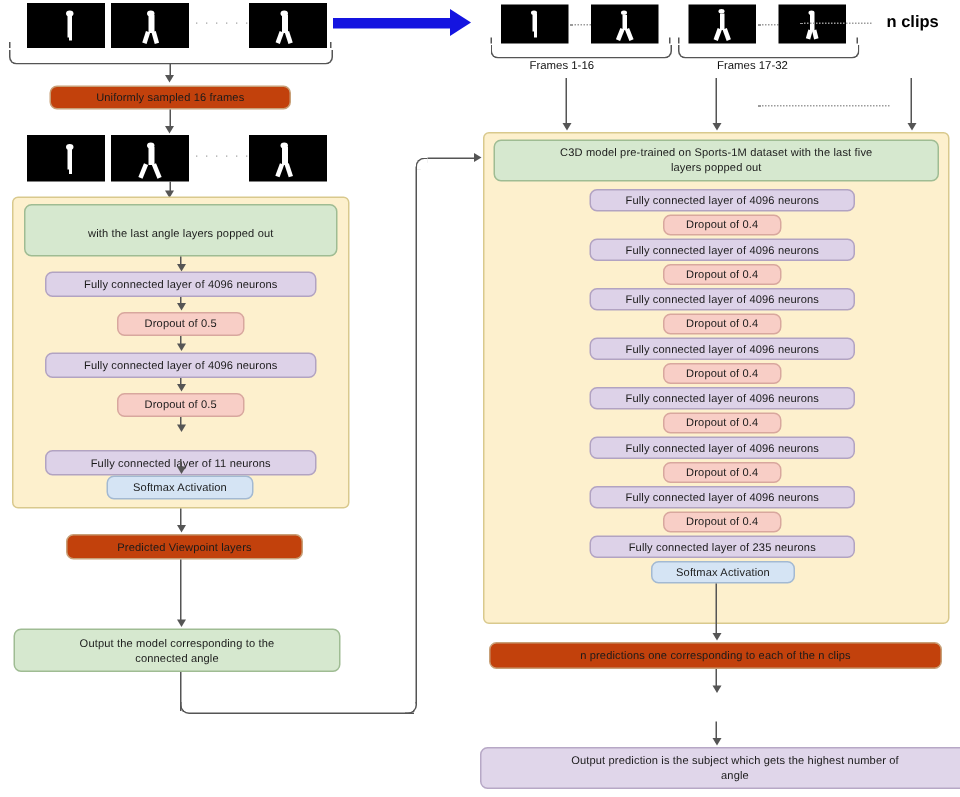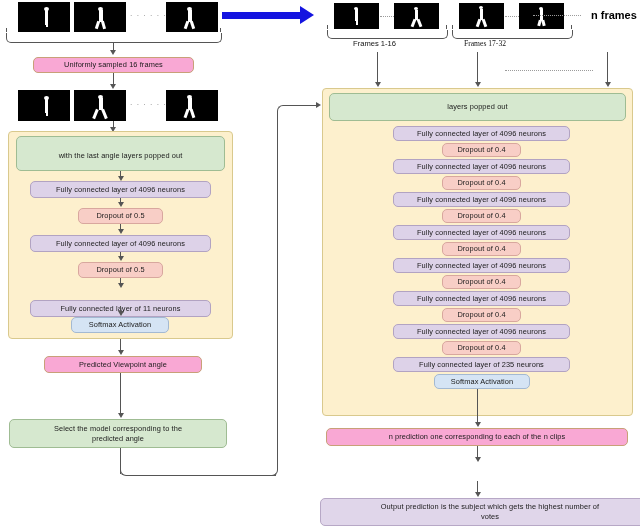--- a/index.html
+++ b/index.html
@@ -9,21 +9,21 @@
   .abs{position:absolute;box-sizing:border-box;}
 
   
   .node{
     position:absolute;box-sizing:border-box;
     display:flex;align-items:center;justify-content:center;text-align:center;
     border-radius:5px;border:1px solid #9a9a9a;
     font-size:7.4px;line-height:1.35;letter-spacing:.1px;
     padding:1px 3px;
   }
-  .n-orange{background:#f9a8d4;border-color:#c8a078;}
+  .n-orange{background:#c2410c;border-color:#c8a078;}
   .n-green {background:#d6e8cf;border-color:#9fbc93;}
   .n-purple{background:#ddd2e8;border-color:#b2a3c2;}
   .n-pink  {background:#f8cec6;border-color:#d8a79e;}
   .n-blue  {background:#d5e4f4;border-color:#a3b9d2;}
   .n-lilac {background:#e0d6ea;border-color:#b7a8c6;}
 
   
   .panel{position:absolute;box-sizing:border-box;background:#fdf0cd;
          border:1px solid #d9c98d;border-radius:4px;}
 
@@ -147,28 +147,28 @@
 
   <div class="node n-purple" style="left:30px;top:300px;width:181px;height:17px;">Fully connected layer of 11 neurons</div>
   <div class="ln vl" style="left:120px;top:306px;height:7px;"></div>
   <div class="arrowdown" style="left:117.5px;top:311px;"></div>
 
   <div class="node n-blue" style="left:71px;top:317px;width:98px;height:16px;">Softmax Activation</div>
 
   <div class="ln vl" style="left:120px;top:339px;height:13px;"></div>
   <div class="arrowdown" style="left:117.5px;top:350px;"></div>
 
-  <div class="node n-orange" style="left:44px;top:356px;width:158px;height:17px;">Predicted Viewpoint angle</div>
+  <div class="node n-orange" style="left:44px;top:356px;width:158px;height:17px;">Predicted Viewpoint layers</div>
 
   <div class="ln vl" style="left:120px;top:373px;height:42px;"></div>
   <div class="arrowdown" style="left:117.5px;top:413px;"></div>
 
   <div class="node n-green" style="left:9px;top:419px;width:218px;height:29px;flex-direction:column;">
-    <span>Select the model corresponding to the</span>
-    <span>predicted angle</span>
+    <span>Output the model corresponding to the</span>
+    <span>connected angle</span>
   </div>
 
   <div class="ln vl" style="left:120px;top:448px;height:26px;"></div>
   <div class="abs" style="left:120px;top:468px;width:8px;height:8px;border-left:1px solid #555;border-bottom:1px solid #555;border-radius:0 0 0 6px;"></div>
   <div class="ln hl" style="left:128px;top:475px;width:148px;"></div>
   <div class="abs" style="left:270px;top:468px;width:8px;height:8px;border-right:1px solid #555;border-bottom:1px solid #555;border-radius:0 0 6px 0;"></div>
   <div class="ln vl" style="left:277px;top:111px;height:358px;"></div>
   <div class="abs" style="left:277px;top:105px;width:8px;height:8px;border-left:1px solid #555;border-top:1px solid #555;border-radius:6px 0 0 0;"></div>
   <div class="ln hl" style="left:285px;top:105px;width:33px;"></div>
   <div class="arrowright" style="left:316px;top:102px;"></div>
@@ -204,36 +204,37 @@
   <div class="dotline" style="left:505px;top:16px;width:14px;"></div>
   <div class="frame" style="left:519px;top:3px;width:45px;height:26px;">
     <div class="sil" style="left:21px;top:6px;width:3px;height:12px;"></div>
     <div class="sil" style="left:20px;top:4px;width:4px;height:3px;border-radius:50%;"></div>
     <div class="sil" style="left:19px;top:17px;width:3px;height:6px;transform:rotate(16deg);"></div>
     <div class="sil" style="left:23px;top:17px;width:3px;height:6px;transform:rotate(-14deg);"></div>
   </div>
   <div class="brk" style="left:452px;top:30px;width:119px;height:8px;"></div>
   <div class="tick" style="left:452px;top:25px;"></div>
   <div class="tick" style="left:571px;top:25px;"></div>
-  <div class="caption" style="left:464px;top:39px;font-family:Liberation Serif, serif;">Frames 17-32</div>
+  <div class="caption" style="left:478px;top:39px;">Frames 17-32</div>
 
   <div class="dotline" style="left:533px;top:15px;width:48px;"></div>
-  <div class="bigtext" style="left:591px;top:9px;">n frames</div>
+  <div class="bigtext" style="left:591px;top:9px;">n clips</div>
 
   <div class="ln vl" style="left:377px;top:52px;height:33px;"></div>
   <div class="arrowdown" style="left:374.5px;top:82px;"></div>
   <div class="ln vl" style="left:477px;top:52px;height:33px;"></div>
   <div class="arrowdown" style="left:474.5px;top:82px;"></div>
   <div class="ln vl" style="left:607px;top:52px;height:33px;"></div>
   <div class="arrowdown" style="left:604.5px;top:82px;"></div>
   <div class="dotline" style="left:505px;top:70px;width:88px;"></div>
 
   <div class="panel" style="left:322px;top:88px;width:311px;height:328px;"></div>
 
   <div class="node n-green" style="left:329px;top:93px;width:297px;height:28px;flex-direction:column;">
+    <span>C3D model pre-trained on Sports-1M dataset with the last five</span>
     <span>layers popped out</span>
   </div>
 
   <div class="node n-purple" style="left:393px;top:126px;width:177px;height:15px;">Fully connected layer of 4096 neurons</div>
   <div class="node n-pink" style="left:442px;top:143px;width:79px;height:14px;">Dropout of 0.4</div>
   <div class="node n-purple" style="left:393px;top:159px;width:177px;height:15px;">Fully connected layer of 4096 neurons</div>
   <div class="node n-pink" style="left:442px;top:176px;width:79px;height:14px;">Dropout of 0.4</div>
   <div class="node n-purple" style="left:393px;top:192px;width:177px;height:15px;">Fully connected layer of 4096 neurons</div>
   <div class="node n-pink" style="left:442px;top:209px;width:79px;height:14px;">Dropout of 0.4</div>
   <div class="node n-purple" style="left:393px;top:225px;width:177px;height:15px;">Fully connected layer of 4096 neurons</div>
@@ -243,27 +244,27 @@
   <div class="node n-purple" style="left:393px;top:291px;width:177px;height:15px;">Fully connected layer of 4096 neurons</div>
   <div class="node n-pink" style="left:442px;top:308px;width:79px;height:14px;">Dropout of 0.4</div>
   <div class="node n-purple" style="left:393px;top:324px;width:177px;height:15px;">Fully connected layer of 4096 neurons</div>
   <div class="node n-pink" style="left:442px;top:341px;width:79px;height:14px;">Dropout of 0.4</div>
   <div class="node n-purple" style="left:393px;top:357px;width:177px;height:15px;">Fully connected layer of 235 neurons</div>
   <div class="node n-blue" style="left:434px;top:374px;width:96px;height:15px;">Softmax Activation</div>
 
   <div class="ln vl" style="left:477px;top:389px;height:36px;"></div>
   <div class="arrowdown" style="left:474.5px;top:422px;"></div>
 
-  <div class="node n-orange" style="left:326px;top:428px;width:302px;height:18px;">n prediction one corresponding to each of the n clips</div>
+  <div class="node n-orange" style="left:326px;top:428px;width:302px;height:18px;">n predictions one corresponding to each of the n clips</div>
 
   <div class="ln vl" style="left:477px;top:446px;height:14px;"></div>
   <div class="arrowdown" style="left:474.5px;top:457px;"></div>
 
 
   <div class="ln vl" style="left:477px;top:481px;height:14px;"></div>
   <div class="arrowdown" style="left:474.5px;top:492px;"></div>
 
   <div class="node n-lilac" style="left:320px;top:498px;width:340px;height:28px;flex-direction:column;">
     <span>Output prediction is the subject which gets the highest number of</span>
-    <span>votes</span>
+    <span>angle</span>
   </div>
 
 </div>
 
 </body></html>

